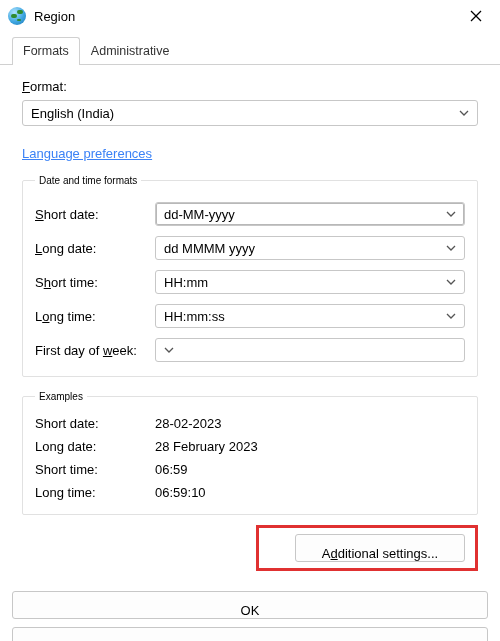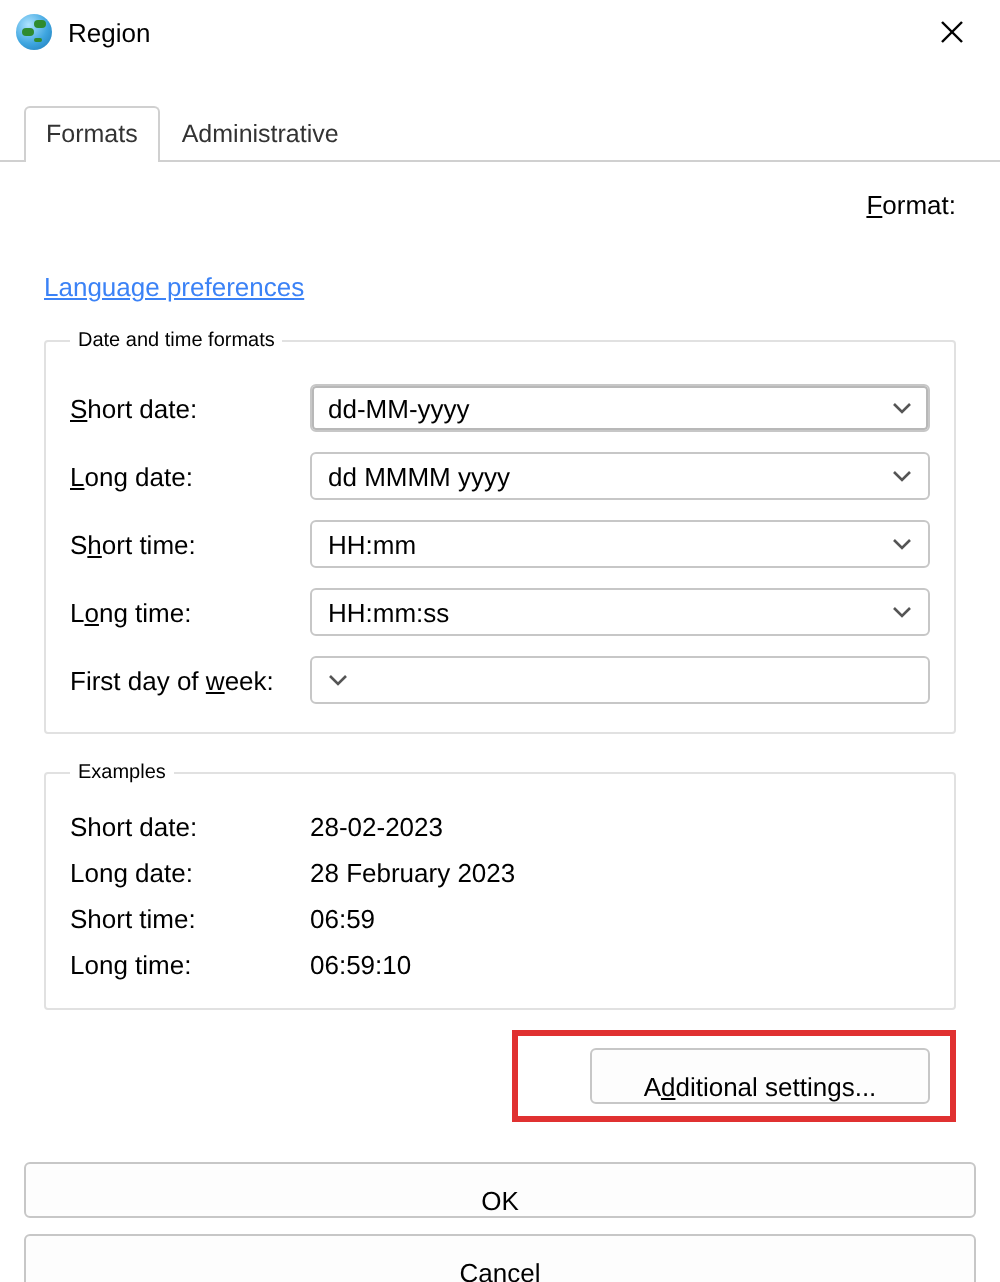--- a/index.html
+++ b/index.html
@@ -44,21 +44,21 @@
     display: flex; align-items: center; justify-content: center;
     font-size: 14px;
     color: #000;
     cursor: default;
   }
   .close-btn svg { width: 12px; height: 12px; }
   .tabs {
     display: flex;
     border-bottom: 1px solid #d0d0d0;
     padding: 0 12px;
-    margin-top: 20px;
+    margin-top: 4px;
     gap: 0;
   }
   .tab {
     padding: 6px 10px 7px 10px;
     font-size: 12.5px;
     color: #333;
     position: relative;
     cursor: default;
     border: 1px solid transparent;
     border-bottom: none;
@@ -69,21 +69,20 @@
     background: #fff;
     border-radius: 3px 3px 0 0;
   }
   .content {
     padding: 14px 22px 10px 22px;
   }
   .section-label {
     font-size: 13px;
     margin-bottom: 6px;
     color: #000;
-    text-align: right;
   }
   .underline-letter { text-decoration: underline; }
   .combo {
     display: flex;
     align-items: center;
     width: 100%;
     height: 26px;
     border: 1px solid #c7c7c7;
     border-radius: 3px;
     padding: 0 8px;
@@ -188,20 +187,28 @@
 <div class="tabs">
   <div class="tab active">Formats</div>
   <div class="tab">Administrative</div>
 </div>
 
 <div class="content">
 
   <div class="section-label">
     <span class="underline-letter">F</span><span>ormat:</span>
   </div>
+  <div class="combo">
+    <span class="combo-text">English (India)</span>
+    <span class="chev">
+      <svg viewBox="0 0 10 10">
+          <polyline points="1,3 5,7 9,3" fill="none" stroke="#555" stroke-width="1.3"></polyline>
+        </svg>
+    </span>
+  </div>
 
   <a class="link">Language preferences</a>
 
   
   <fieldset class="group">
     <legend>Date and time formats</legend>
 
     <div class="formrow">
       <div class="lab">
         <span></span><span class="underline-letter">S</span><span>hort date:</span>

